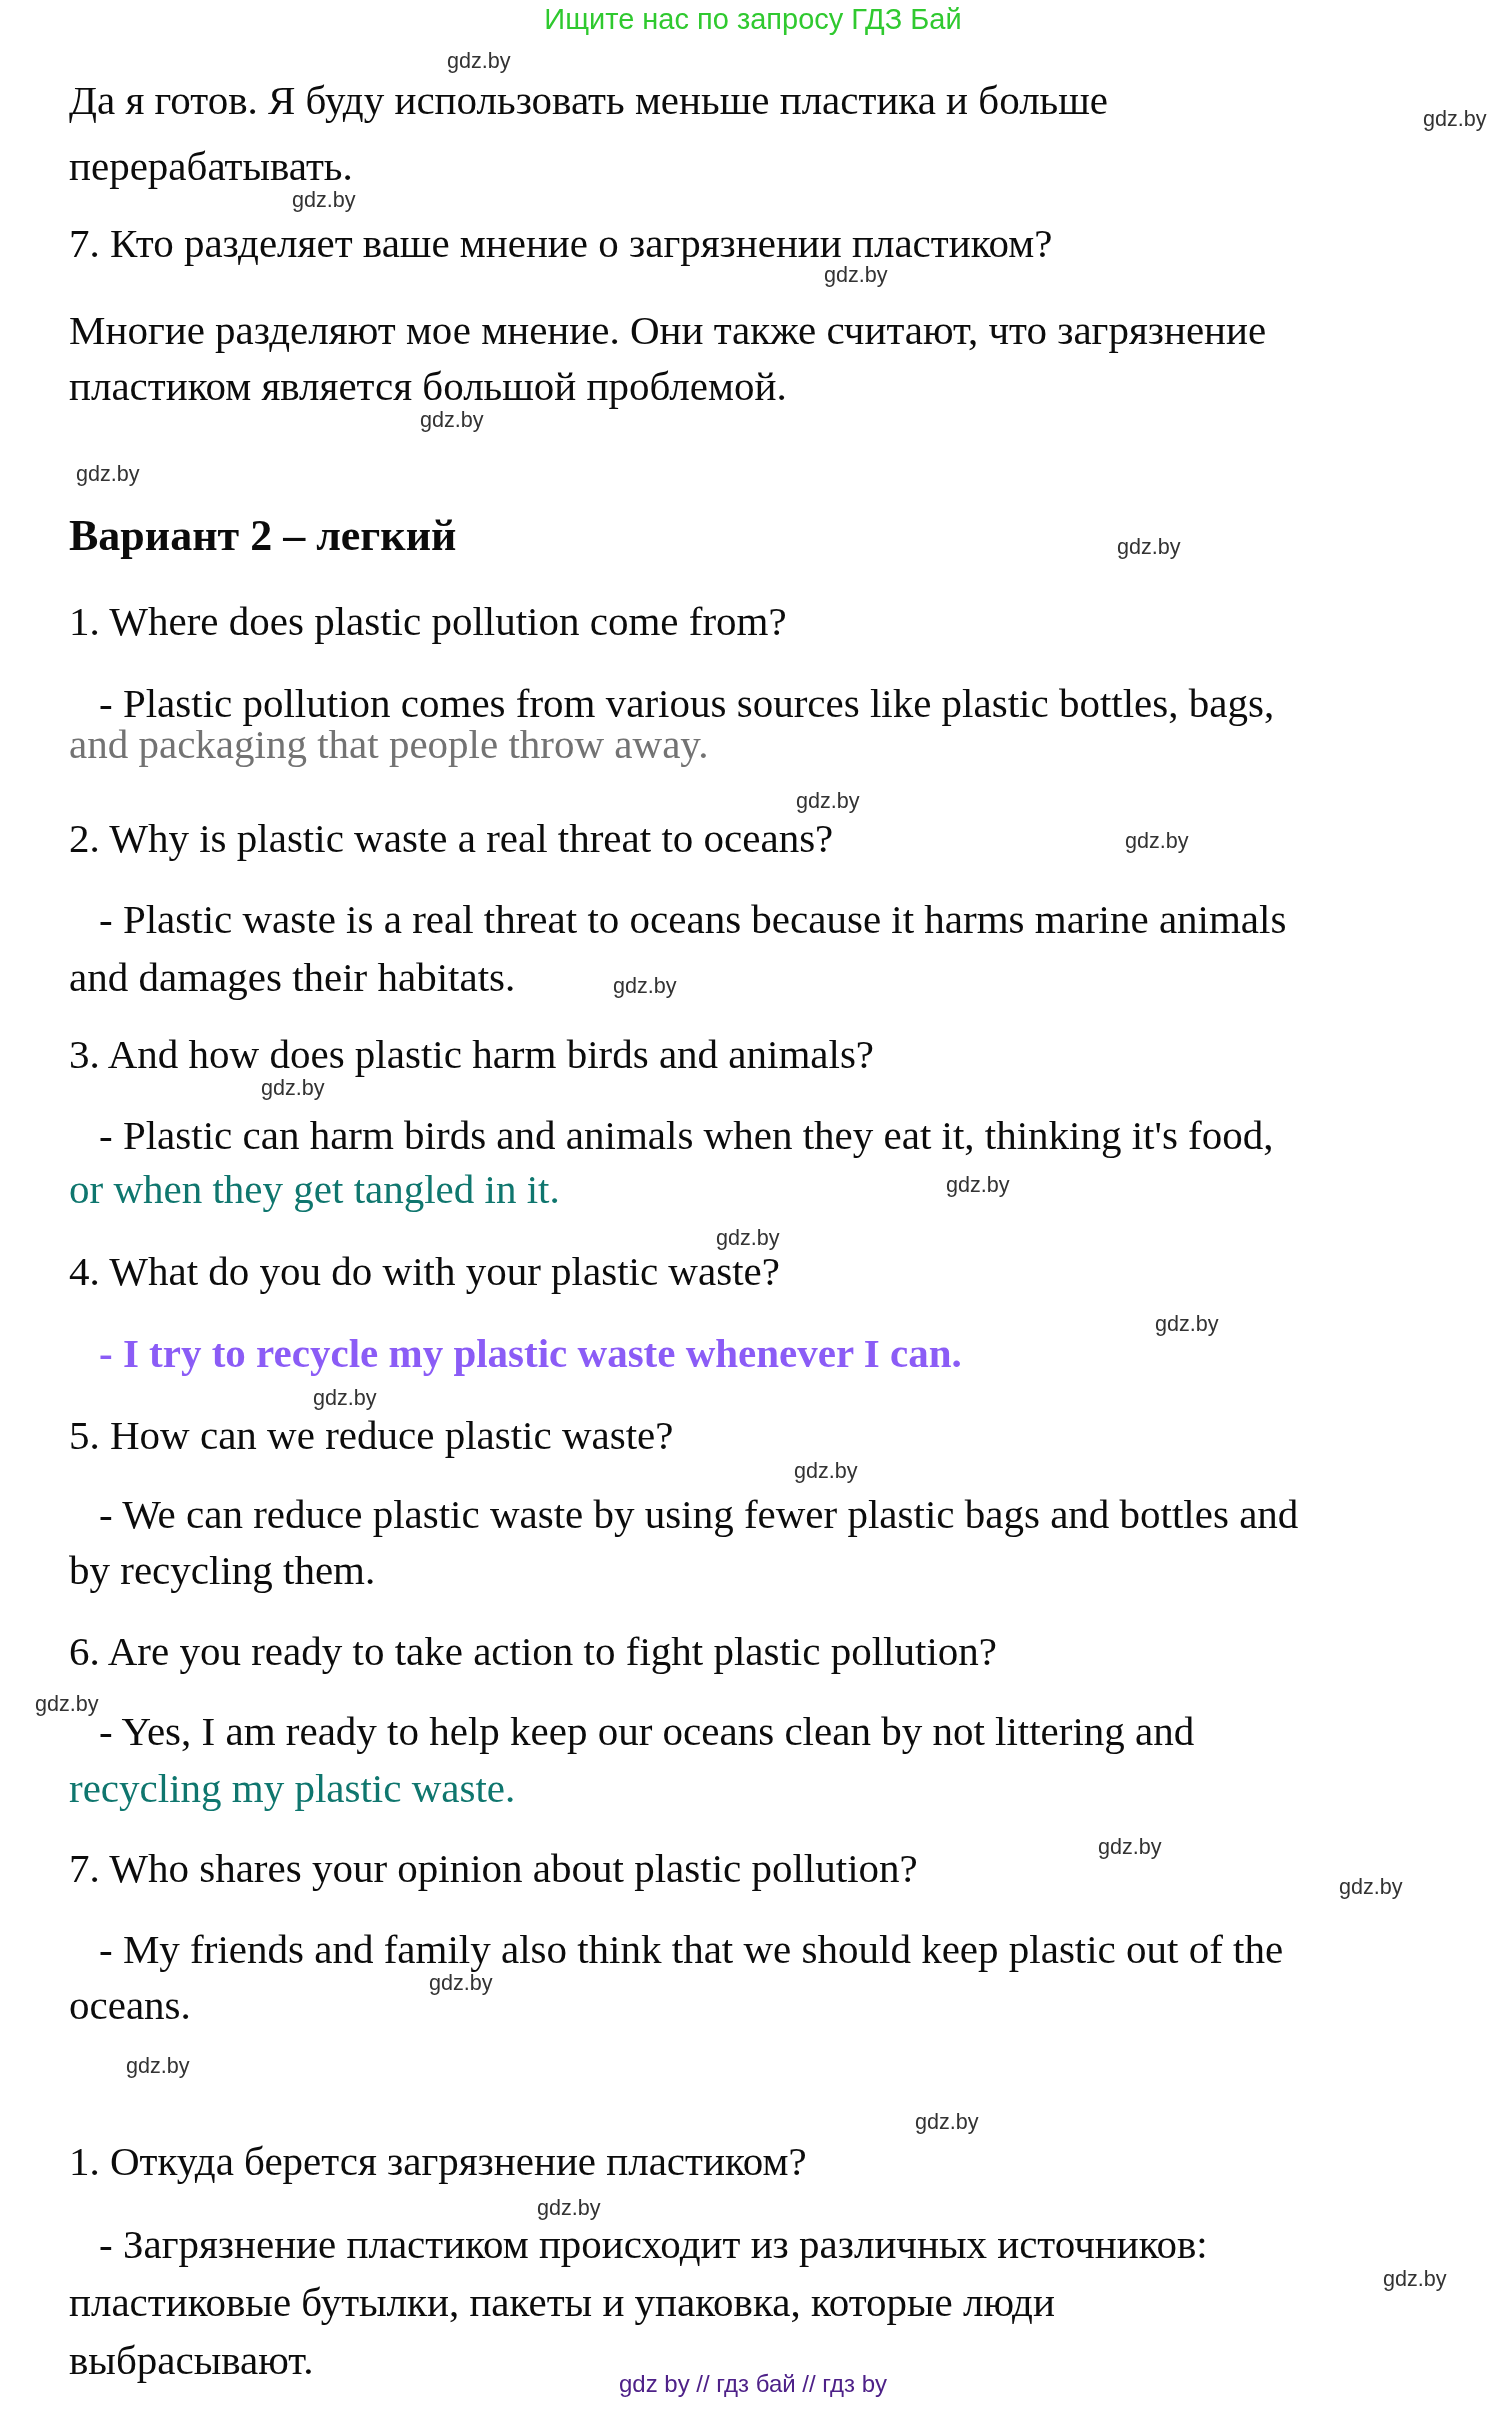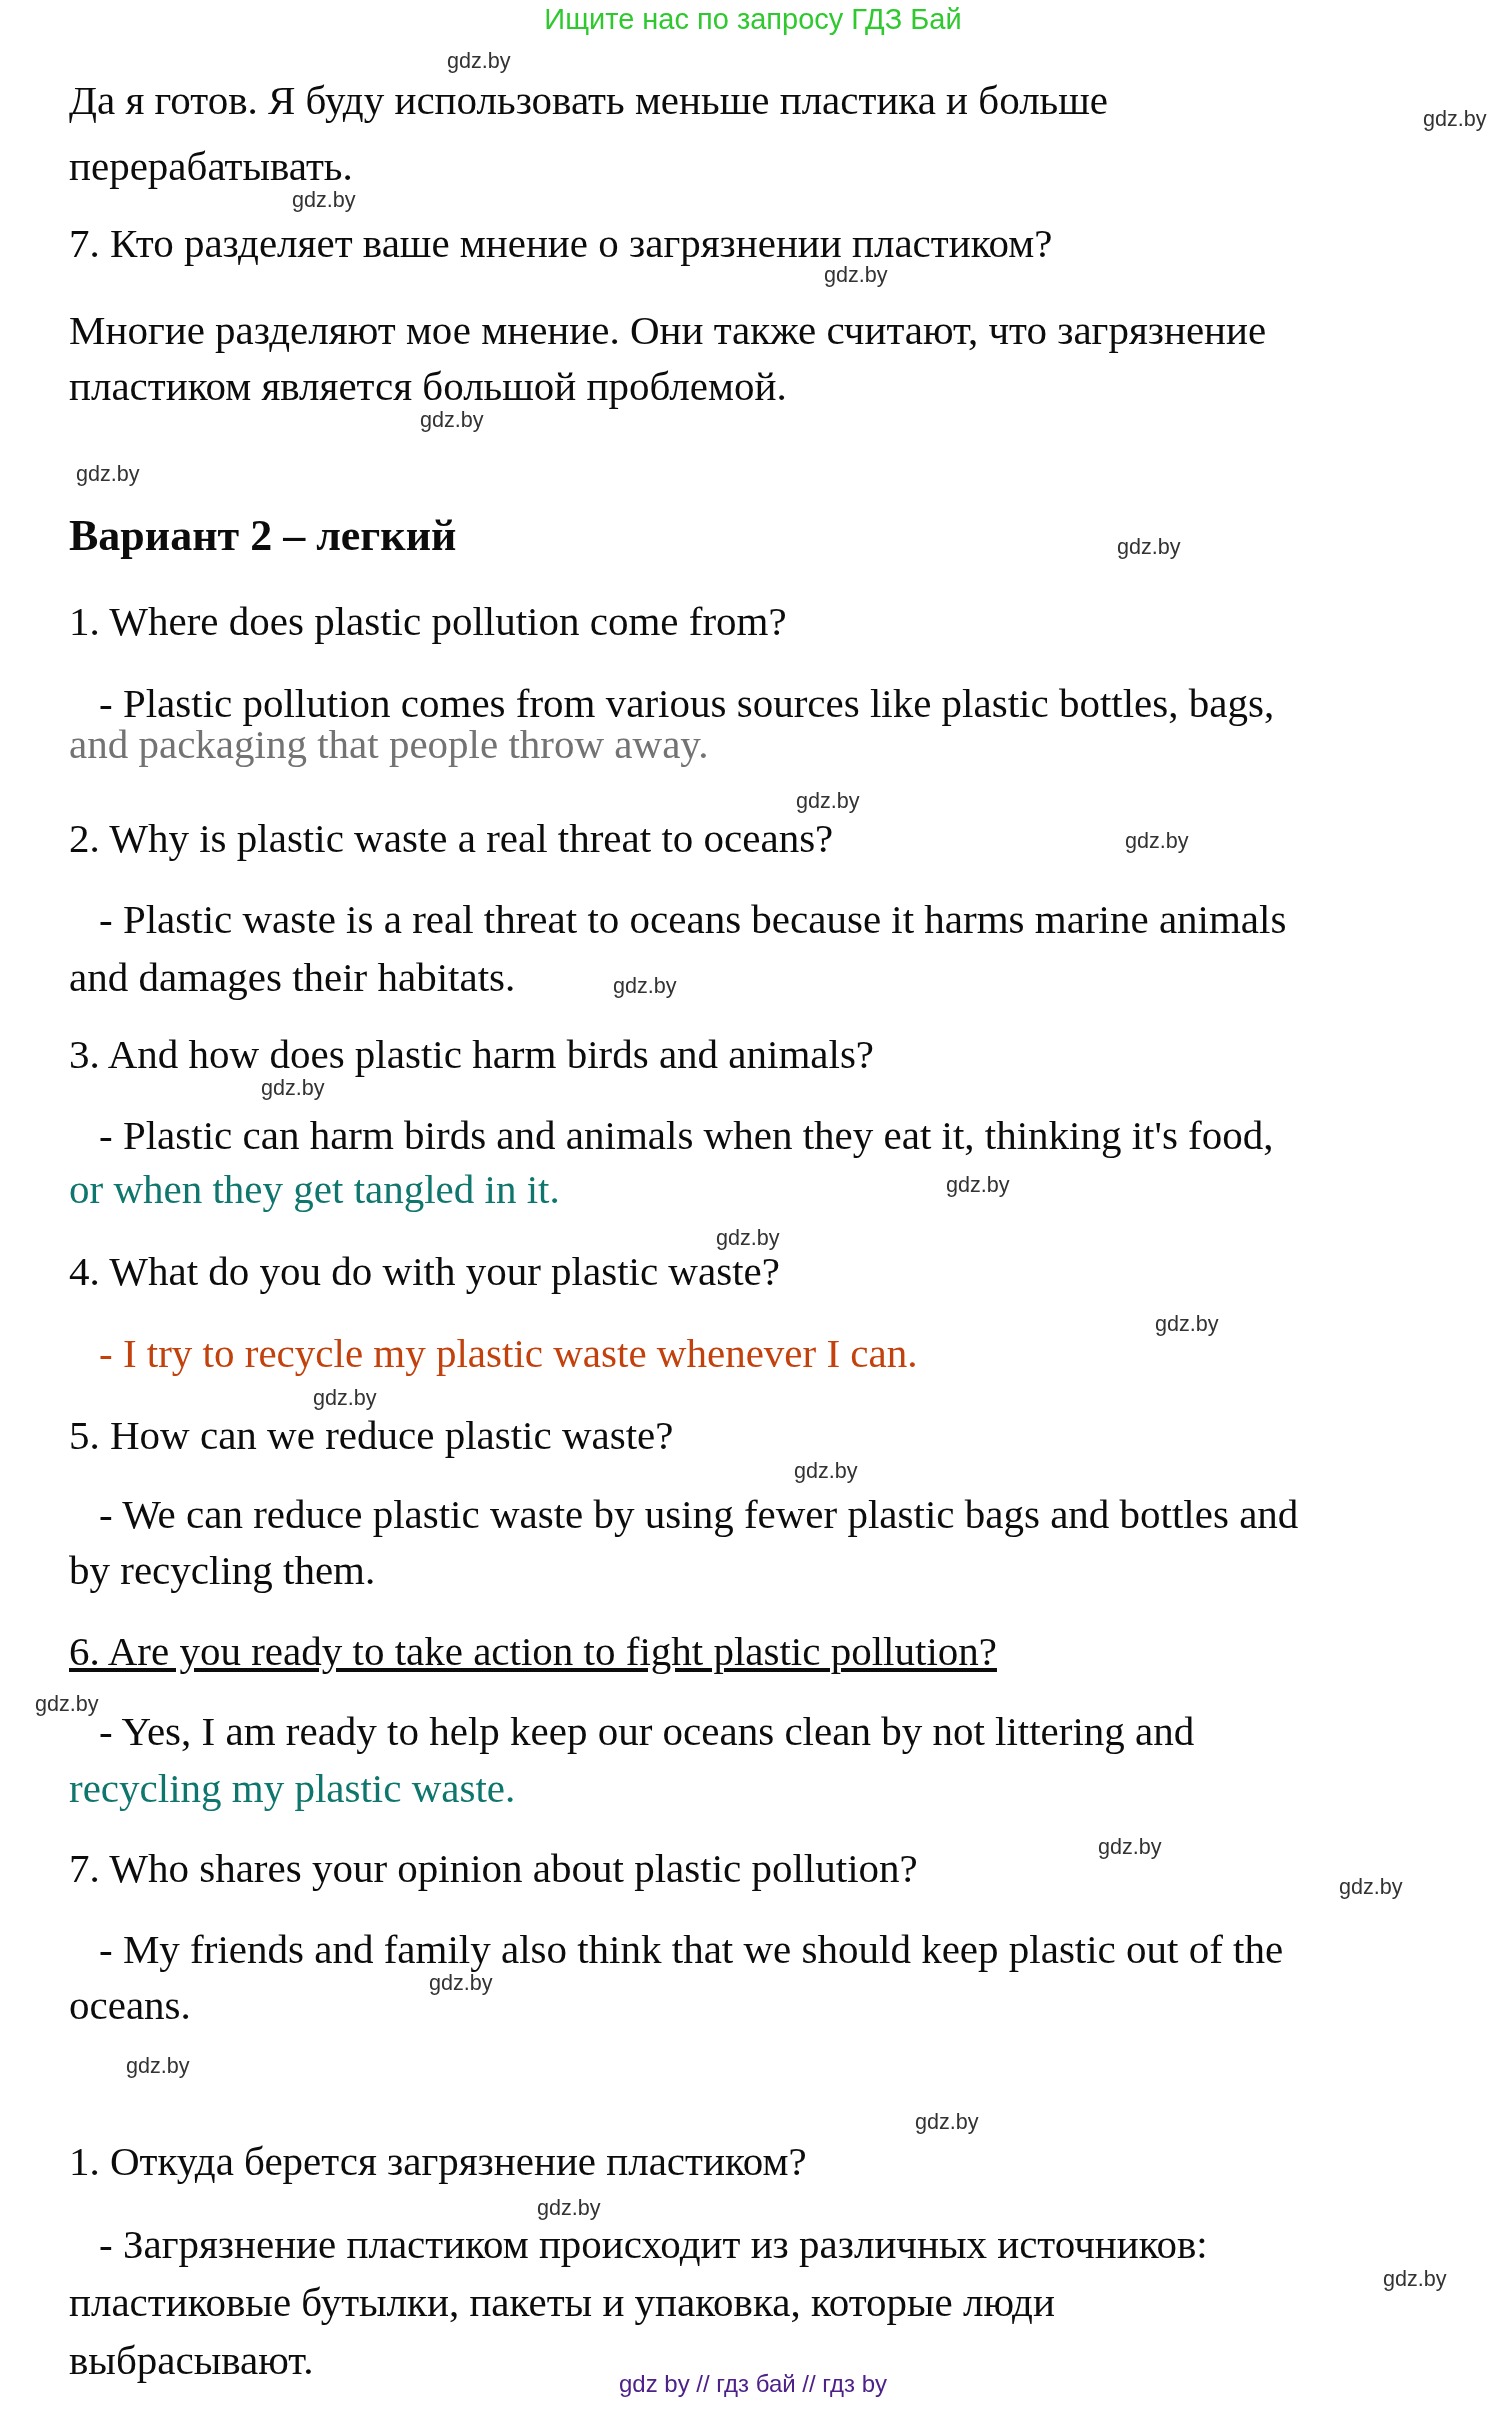--- a/index.html
+++ b/index.html
@@ -74,25 +74,25 @@
     <div class="line" style="left: 69px; top: 598px; color: rgb(12, 12, 12);">1. Where does plastic pollution come from?</div>
     <div class="line" style="left: 99px; top: 680px; color: rgb(12, 12, 12);">- Plastic pollution comes from various sources like plastic bottles, bags,</div>
     <div class="line" style="left: 69px; top: 721px; color: #737373;">and packaging that people throw away.</div>
     <div class="line" style="left: 69px; top: 815px; color: rgb(12, 12, 12);">2. Why is plastic waste a real threat to oceans?</div>
     <div class="line" style="left: 99px; top: 896px; color: rgb(12, 12, 12);">- Plastic waste is a real threat to oceans because it harms marine animals</div>
     <div class="line" style="left: 69px; top: 954px; color: rgb(12, 12, 12);">and damages their habitats.</div>
     <div class="line" style="left: 69px; top: 1031px; color: rgb(12, 12, 12);">3. And how does plastic harm birds and animals?</div>
     <div class="line" style="left: 99px; top: 1112px; color: rgb(12, 12, 12);">- Plastic can harm birds and animals when they eat it, thinking it's food,</div>
     <div class="line" style="left: 69px; top: 1166px; color: #0f766e;">or when they get tangled in it.</div>
     <div class="line" style="left: 69px; top: 1248px; color: rgb(12, 12, 12);">4. What do you do with your plastic waste?</div>
-    <div class="line" style="left: 99px; top: 1330px; color: #c2410c;">- I try to recycle my plastic waste whenever I can.</div>
+    <div class="line" style="left: 99px; top: 1330px; color: #8b5cf6; font-weight: bold;">- I try to recycle my plastic waste whenever I can.</div>
     <div class="line" style="left: 69px; top: 1412px; color: rgb(12, 12, 12);">5. How can we reduce plastic waste?</div>
     <div class="line" style="left: 99px; top: 1491px; color: rgb(12, 12, 12);">- We can reduce plastic waste by using fewer plastic bags and bottles and</div>
     <div class="line" style="left: 69px; top: 1547px; color: rgb(12, 12, 12);">by recycling them.</div>
-    <div class="line" style="left: 69px; top: 1628px; color: rgb(12, 12, 12); text-decoration: underline;">6. Are you ready to take action to fight plastic pollution?</div>
+    <div class="line" style="left: 69px; top: 1628px; color: rgb(12, 12, 12);">6. Are you ready to take action to fight plastic pollution?</div>
     <div class="line" style="left: 99px; top: 1708px; color: rgb(12, 12, 12);">- Yes, I am ready to help keep our oceans clean by not littering and</div>
     <div class="line" style="left: 69px; top: 1765px; color: #0f766e;">recycling my plastic waste.</div>
     <div class="line" style="left: 69px; top: 1845px; color: rgb(12, 12, 12);">7. Who shares your opinion about plastic pollution?</div>
     <div class="line" style="left: 99px; top: 1926px; color: rgb(12, 12, 12);">- My friends and family also think that we should keep plastic out of the</div>
     <div class="line" style="left: 69px; top: 1982px; color: rgb(12, 12, 12);">oceans.</div>
     <div class="line" style="left: 69px; top: 2138px; color: rgb(12, 12, 12);">1. Откуда берется загрязнение пластиком?</div>
     <div class="line" style="left: 69px; top: 2279px; color: rgb(12, 12, 12);">пластиковые бутылки, пакеты и упаковка, которые люди</div>
     <div class="line" style="left: 99px; top: 2221px; color: rgb(12, 12, 12);">- Загрязнение пластиком происходит из различных источников:</div>
     <div class="line" style="left: 69px; top: 2337px; color: rgb(12, 12, 12);">выбрасывают.</div>
     <div class="wm" style="left: 447px; top: 48px; color: rgb(51, 51, 51);">gdz.by</div>

